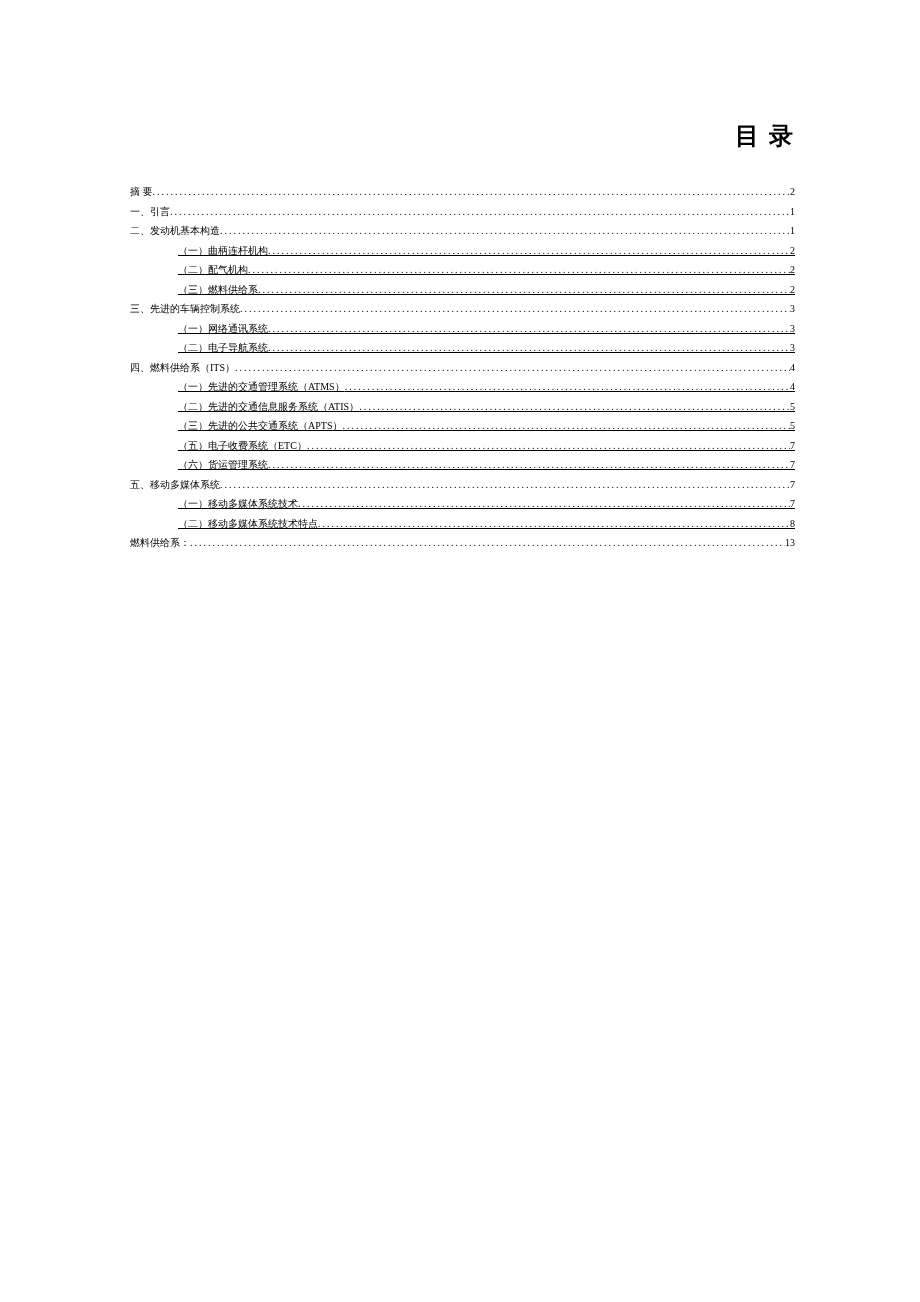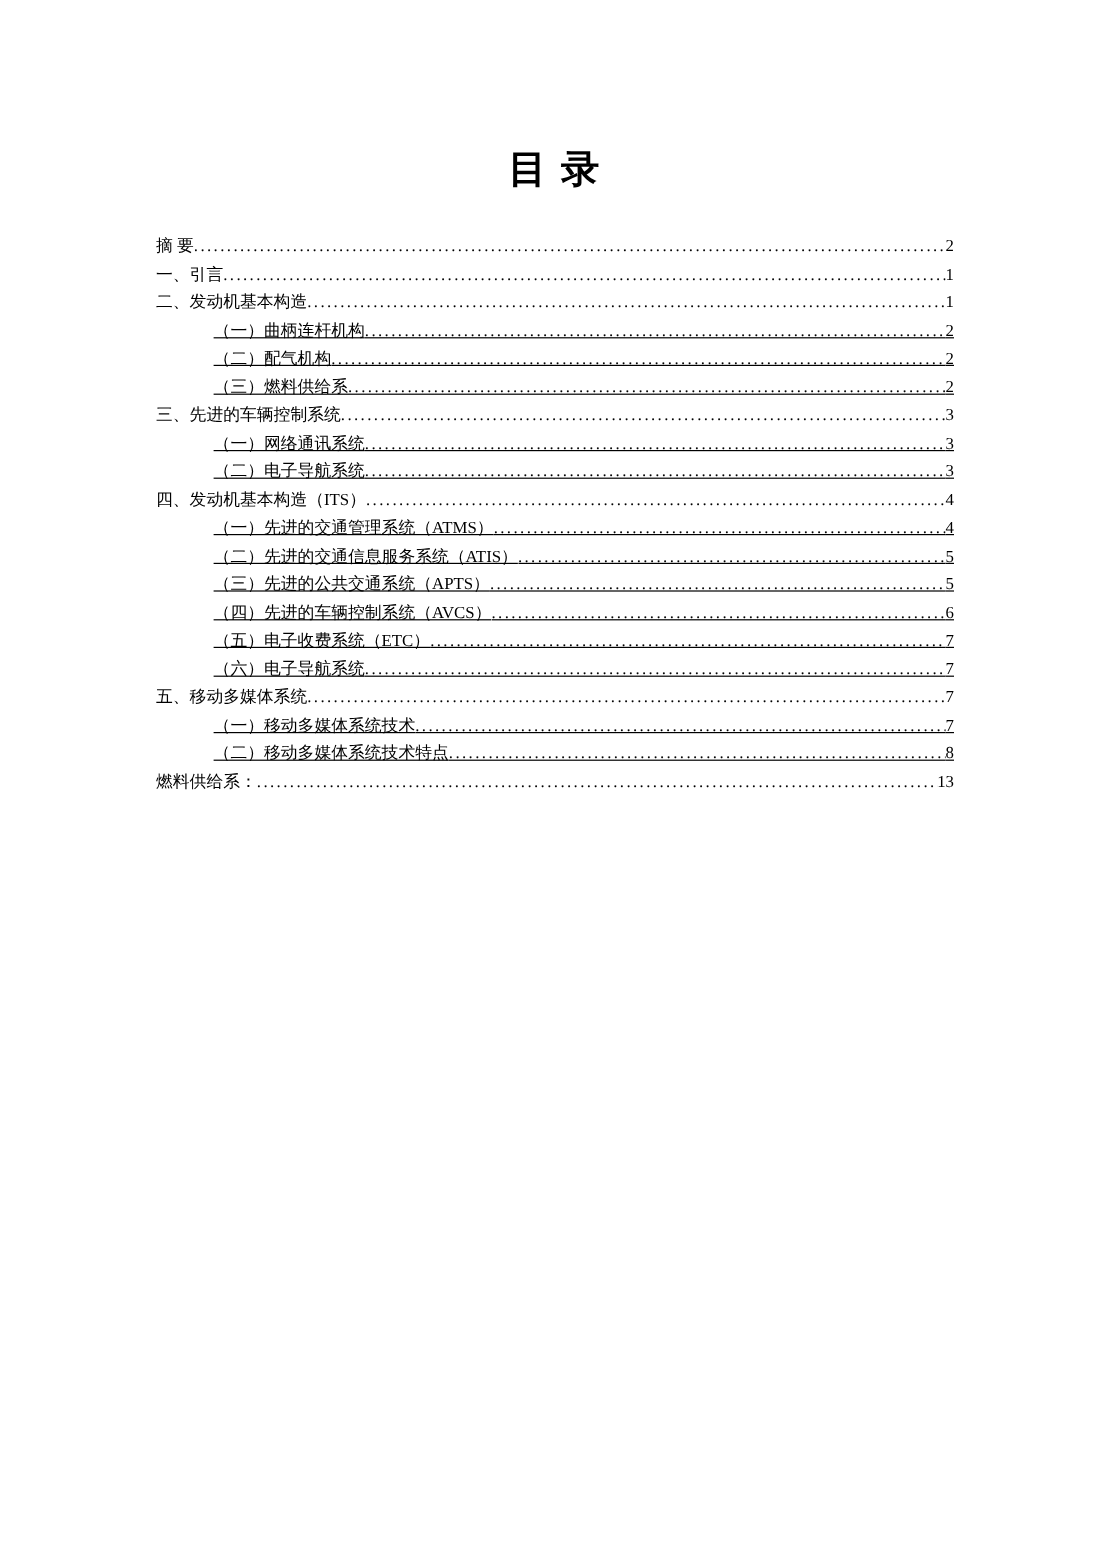--- a/index.html
+++ b/index.html
@@ -9,28 +9,28 @@
     }
     body {
       background: #ffffff;
       width: 920px;
       height: 1302px;
       font-family: "SimSun", "宋体", serif;
       color: #000000;
       padding: 120px 125px 0 130px;
     }
     .title {
-      text-align: center;
-      font-size: 32px;
+      text-align: right;
+      font-size: 24px;
       font-weight: bold;
       margin-bottom: 35px;
       letter-spacing: 2px;
     }
     .toc {
-      font-size: 14px;
+      font-size: 10px;
       line-height: 1;
       margin-top: 20px;
     }
     .toc-entry {
       display: flex;
       align-items: baseline;
       margin-bottom: 9.5px;
       white-space: nowrap;
     }
     .toc-entry.level-1 {
@@ -101,51 +101,46 @@
       <span class="toc-label">（一）网络通讯系统</span>
       <span class="toc-dots"></span>
       <span class="toc-page">3</span>
     </div>
     <div class="toc-entry level-2">
       <span class="toc-label">（二）电子导航系统</span>
       <span class="toc-dots"></span>
       <span class="toc-page">3</span>
     </div>
     <div class="toc-entry level-1">
-      <span class="toc-label">四、发动机基本构造（ITS）</span>
+      <span class="toc-label">四、燃料供给系（ITS）</span>
       <span class="toc-dots"></span>
       <span class="toc-page">4</span>
     </div>
     <div class="toc-entry level-2">
       <span class="toc-label">（一）先进的交通管理系统（ATMS）</span>
       <span class="toc-dots"></span>
       <span class="toc-page">4</span>
     </div>
     <div class="toc-entry level-2">
       <span class="toc-label">（二）先进的交通信息服务系统（ATIS）</span>
       <span class="toc-dots"></span>
       <span class="toc-page">5</span>
     </div>
     <div class="toc-entry level-2">
       <span class="toc-label">（三）先进的公共交通系统（APTS）</span>
       <span class="toc-dots"></span>
       <span class="toc-page">5</span>
     </div>
     <div class="toc-entry level-2">
-      <span class="toc-label">（四）先进的车辆控制系统（AVCS）</span>
-      <span class="toc-dots"></span>
-      <span class="toc-page">6</span>
-    </div>
-    <div class="toc-entry level-2">
       <span class="toc-label">（五）电子收费系统（ETC）</span>
       <span class="toc-dots"></span>
       <span class="toc-page">7</span>
     </div>
     <div class="toc-entry level-2">
-      <span class="toc-label">（六）电子导航系统</span>
+      <span class="toc-label">（六）货运管理系统</span>
       <span class="toc-dots"></span>
       <span class="toc-page">7</span>
     </div>
     <div class="toc-entry level-1">
       <span class="toc-label">五、移动多媒体系统</span>
       <span class="toc-dots"></span>
       <span class="toc-page">7</span>
     </div>
     <div class="toc-entry level-2">
       <span class="toc-label">（一）移动多媒体系统技术</span>

